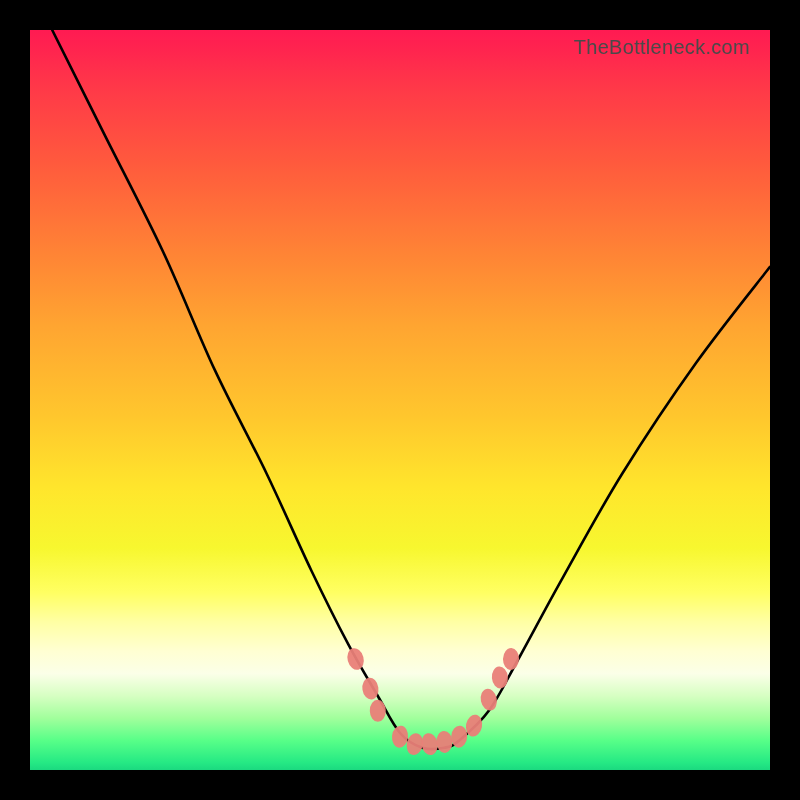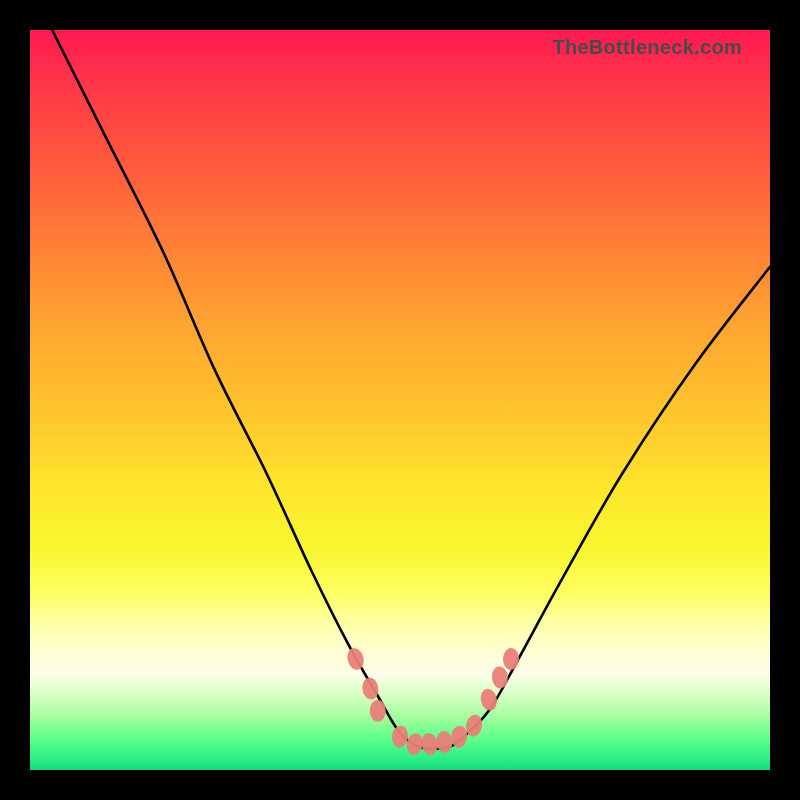--- a/index.html
+++ b/index.html
@@ -40,24 +40,24 @@
       #d6ffc2 90%,
       #a1ff9c 93%,
       #58ff88 96%,
       #25e984 99%,
       #1bd980 100%
     );
   }
   .watermark {
     position: absolute;
     top: 6px;
-    right: 28px;
+    right: 20px;
     color: #4a4a4a;
     font-size: 20px;
-    font-weight: 700;
+    font-weight: 400;
     letter-spacing: 0.3px;
     user-select: none;
     margin-left: 32px;
   }
   svg.curve {
     position: absolute;
     left: 0;
     top: 0;
     width: 740px;
     height: 740px;

